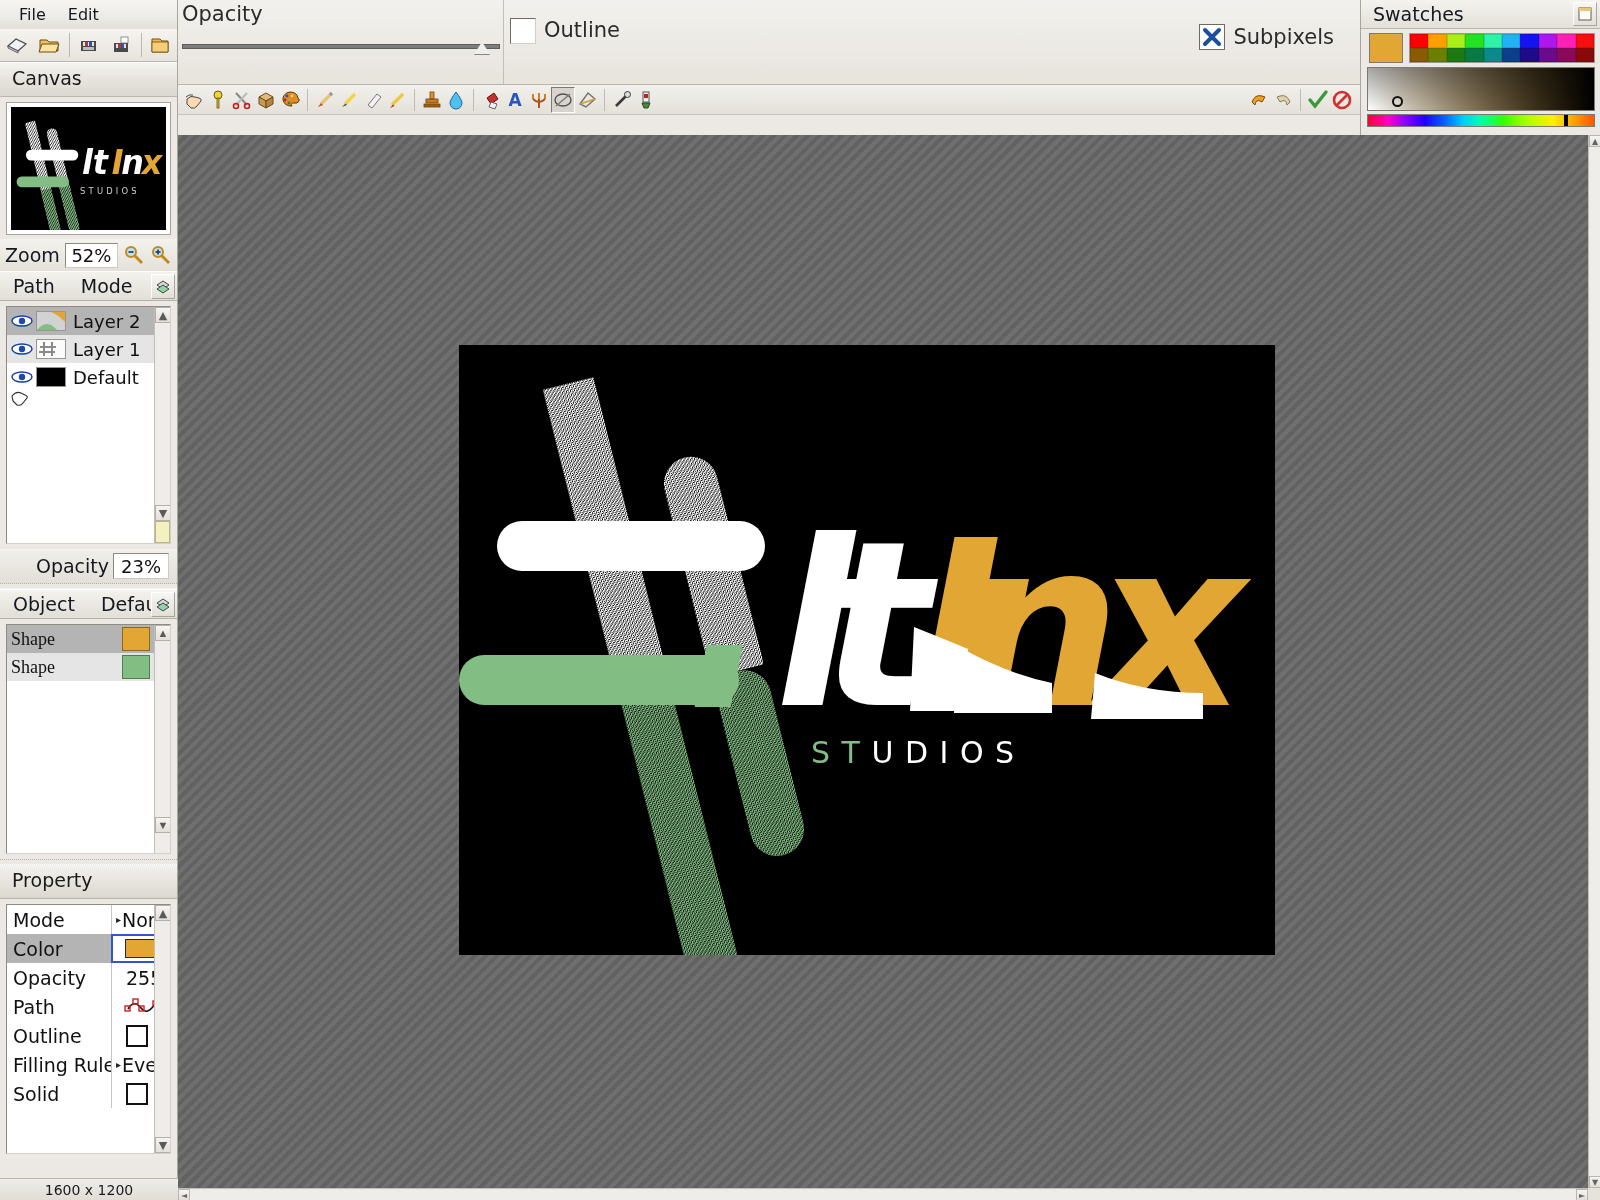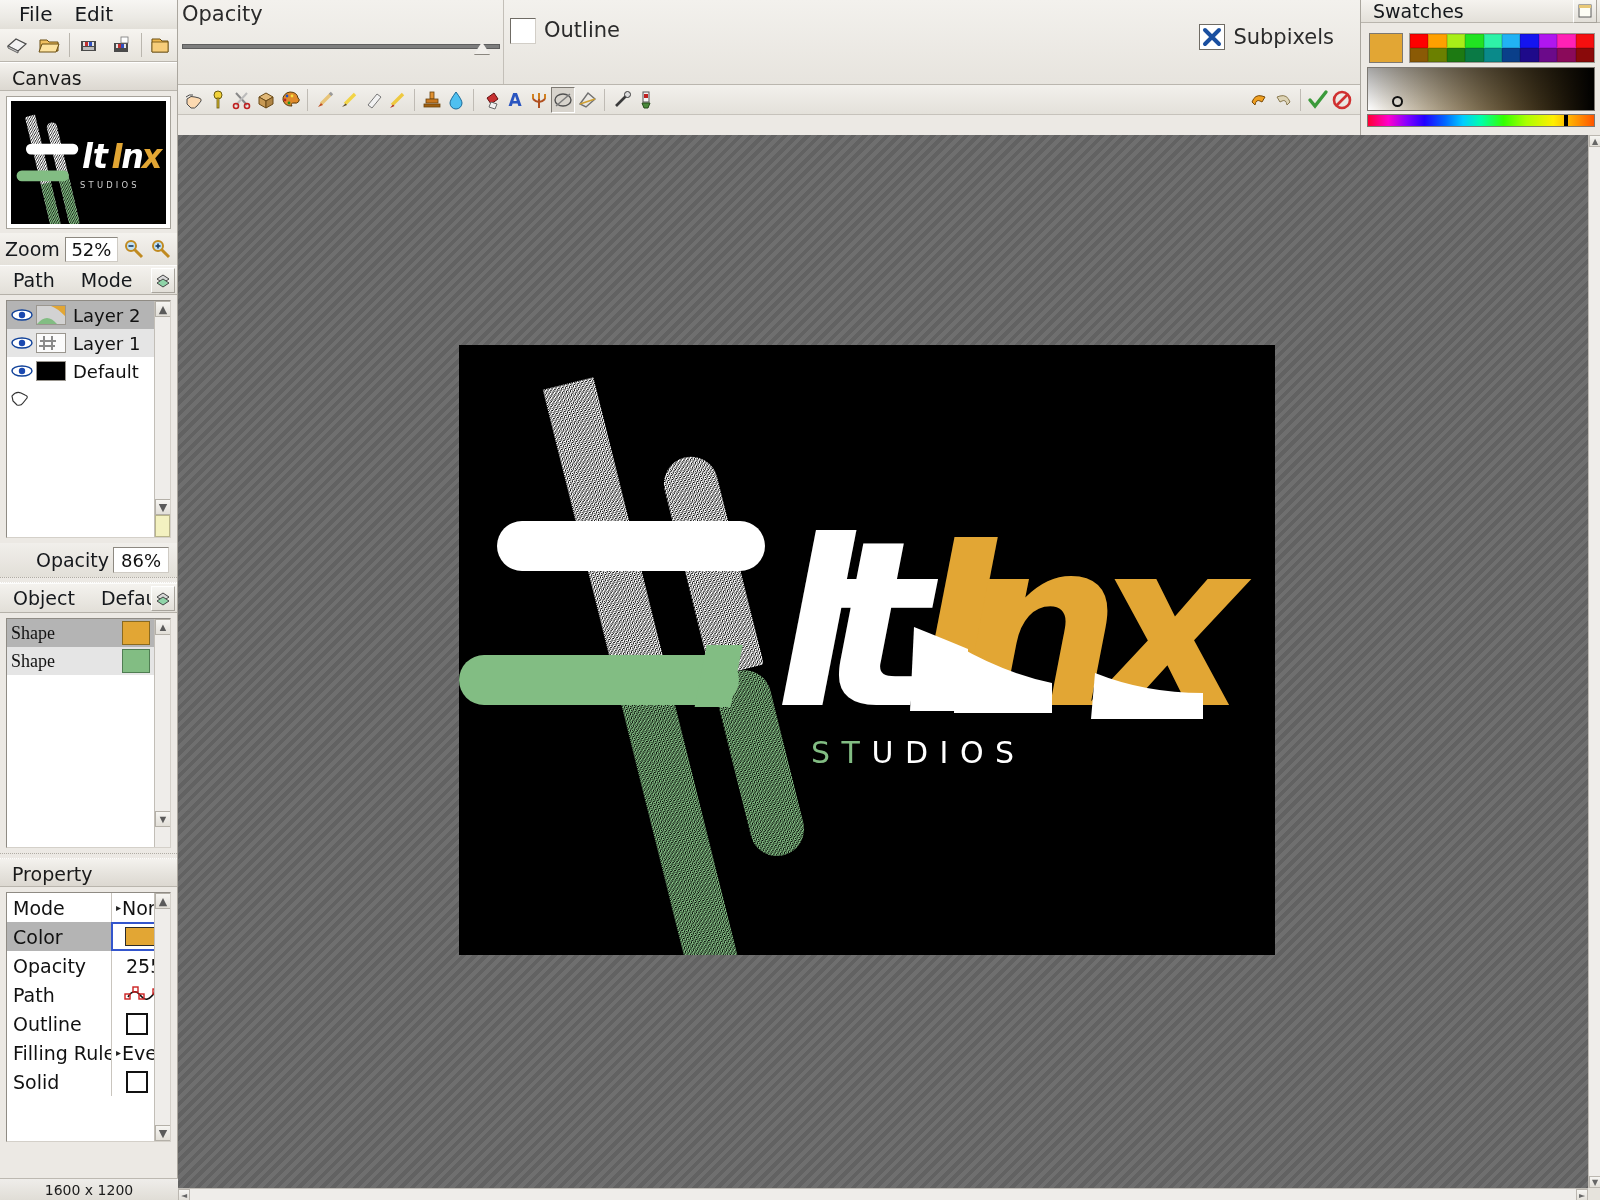--- a/index.html
+++ b/index.html
@@ -15,21 +15,21 @@
   .app {
     position: relative;
     width: 1600px; height: 1200px;
     background: #ece9e4;
   }
 
   
   .panel-title {
     font-size: 19px;
     color: #1a1a1a;
-    padding: 4px 12px 1px 12px;
+    padding: 4px 12px 7px 12px;
     background: linear-gradient(to bottom, #f4f2ee 0%, #e6e3dd 55%, #dcd8d1 100%);
     border-bottom: 1px solid #b9b5ad;
     white-space: nowrap;
   }
 
   
   #left-col {
     position: absolute; left: 0; top: 0;
     width: 178px; height: 1200px;
     background: #ece9e4;
@@ -37,21 +37,21 @@
   }
 
   
   #menubar {
     height: 29px;
     display: flex; align-items: center;
     padding-left: 8px;
     background: linear-gradient(to bottom,#f7f6f3 0%, #eceae5 60%, #e2dfd8 100%);
   }
   #menubar .mi {
-    font-size: 20px; color: #15181c;
+    font-size: 16px; color: #15181c;
     padding: 1px 11px 2px 11px;
     cursor: default;
   }
 
   
   #file-tools {
     height: 33px;
     display: flex; align-items: center;
     background: linear-gradient(to bottom,#f6f4f0,#e6e3dc);
     border-bottom: 1px solid #bab6ae;
@@ -250,21 +250,21 @@
     font-size:13px; color:#26292d;
     padding-left:10px; display:flex; align-items:center;
   }
 
   
   #swatches {
     position:absolute; right:0; top:0; width:240px; height:135px;
     background:#ece9e4; border-left:1px solid #aaa69e;
   }
   #swatches-head {
-    height:23px; display:flex; align-items:center; justify-content:space-between;
+    height:29px; display:flex; align-items:center; justify-content:space-between;
     padding: 0 3px 0 12px;
     background: linear-gradient(to bottom,#f5f3ef,#e3e0d9);
     border-bottom:1px solid #b9b5ad;
   }
   #swatches-head .ttl { font-size:19px; color:#15181c; }
   #new-swatch-btn {
     width:24px;height:24px;display:flex;align-items:center;justify-content:center;
     background: linear-gradient(to bottom,#f7f6f3,#e2dfd8);
     border:1px solid #a8a49c;border-top-color:#fff;border-left-color:#fff;
   }
@@ -507,21 +507,21 @@
       <div class="vscroll">
         <div class="arw">▲</div>
         <div style="flex:1"></div>
         <div class="arw">▼</div>
         <div style="height:22px;background:#f3f1c0;border:1px solid #b9b58a;"></div>
       </div>
     </div>
 
     <div id="layer-opacity-row">
       <div class="lbl">Opacity</div>
-      <div id="opacity-field">86%</div>
+      <div id="opacity-field">23%</div>
     </div>
 
     <div class="hsep"></div>
 
     <div class="tabhead">
       <div class="t">Object</div>
       <div class="t">Default</div>
       <div class="gripbtn">
         <svg width="16" height="16" viewBox="0 0 16 16">
           <polygon points="8,2 14,6 8,10 2,6" fill="#d8d8d8" stroke="#444" stroke-width="1"></polygon>

